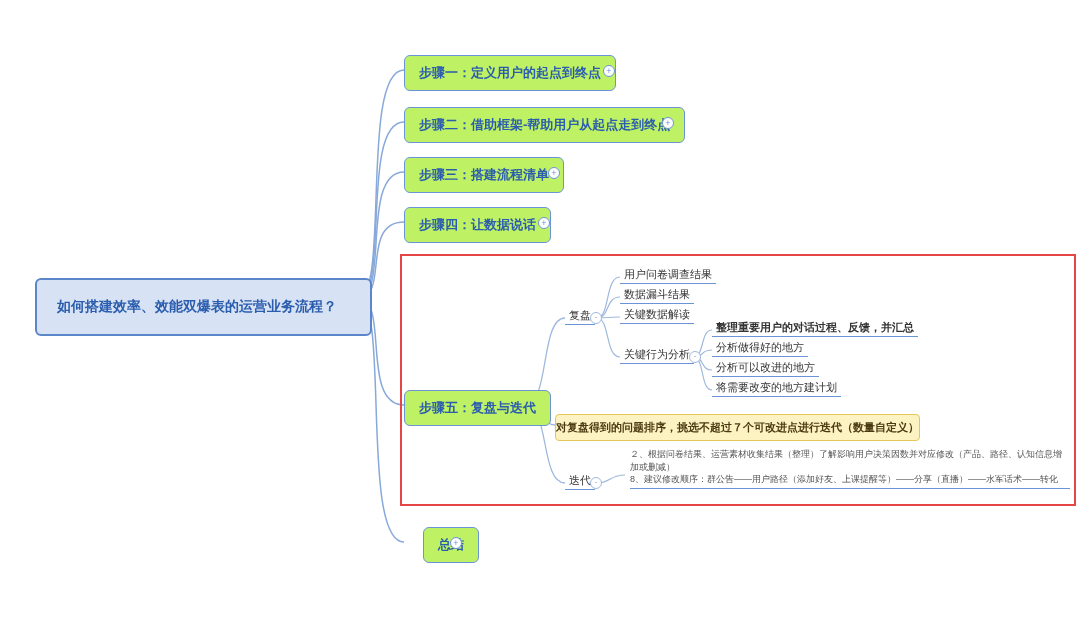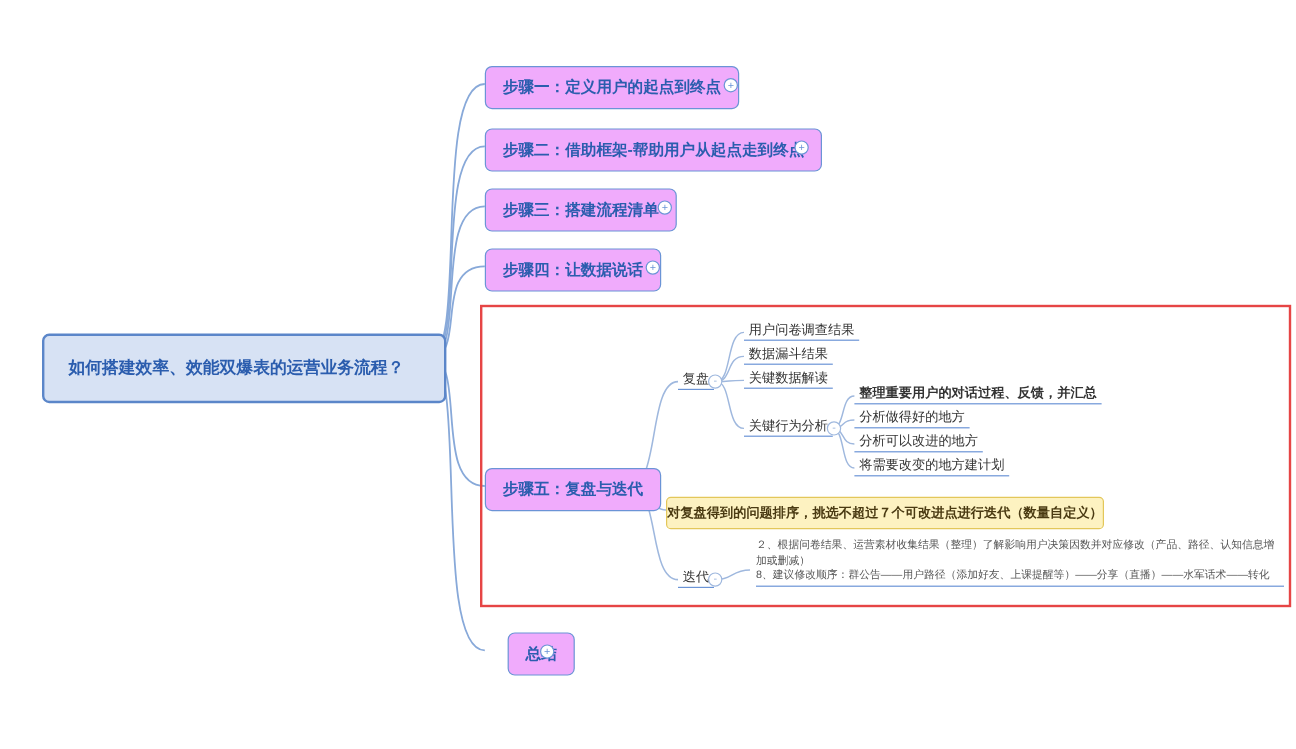--- a/index.html
+++ b/index.html
@@ -32,21 +32,21 @@
     align-items: center;
   }
   .root-node {
     border: 2px solid #5b86c9;
     background: #d7e2f4;
     font-size: 14px;
     padding: 18px 20px;
     font-weight: 700;
   }
   .child-node {
-    background: #f0abfc;
+    background: #bef264;
   }
   .expand-dot {
     position: absolute;
     width: 12px; height: 12px;
     border: 1.3px solid #6b94d6;
     border-radius: 50%;
     background: #fff;
     font-size: 9px;
     line-height: 10px;
     text-align: center;

